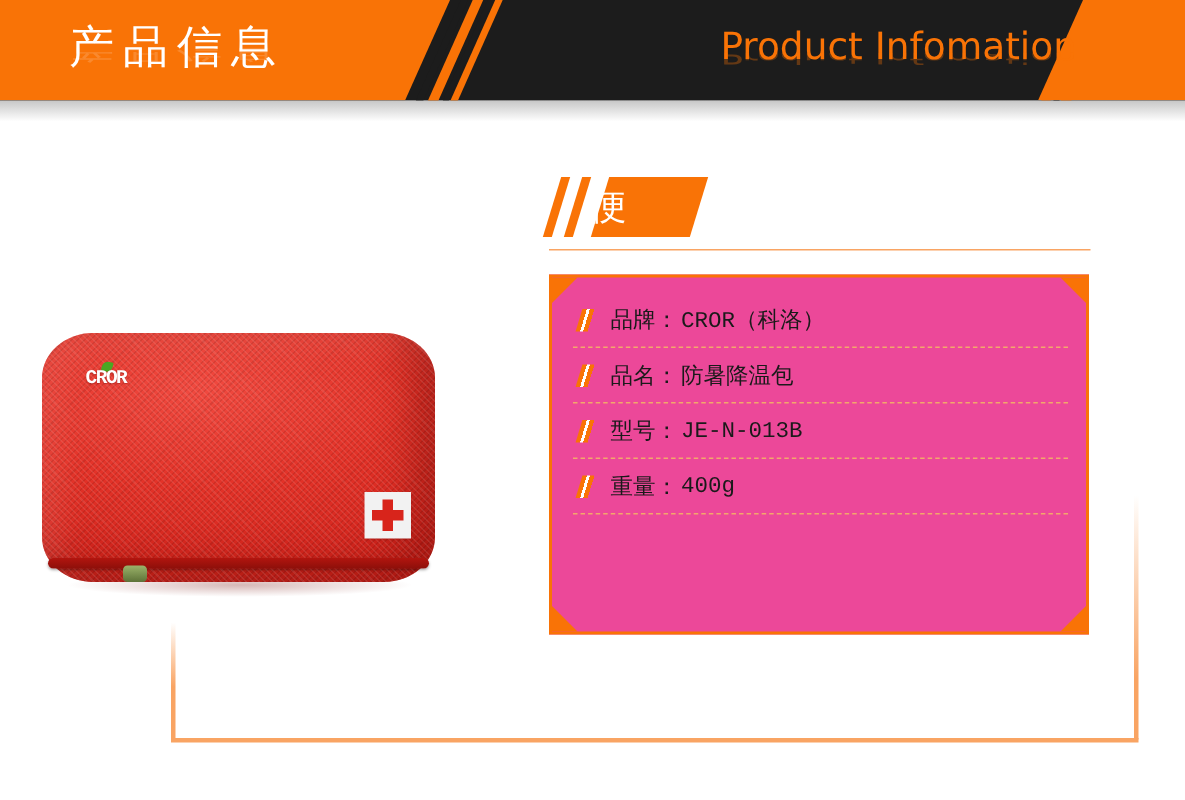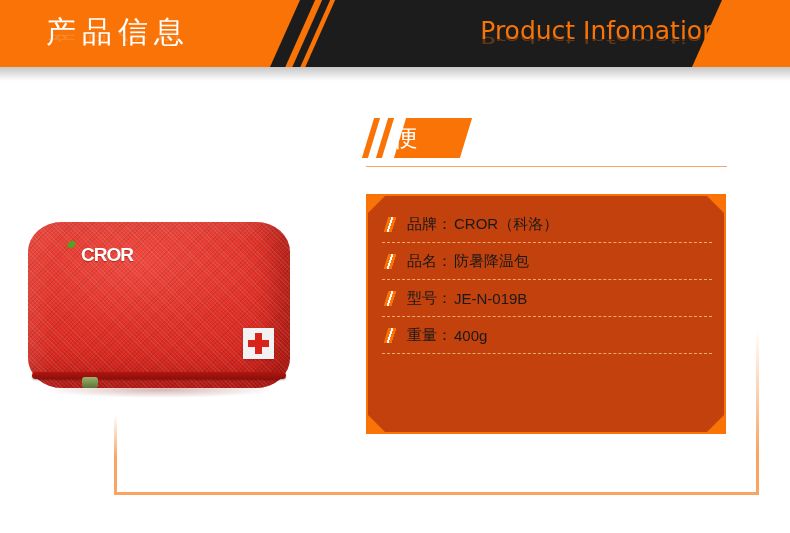--- a/index.html
+++ b/index.html
@@ -188,26 +188,25 @@
     width: 232px;
     height: 16px;
     border-radius: 50%;
     background: radial-gradient(ellipse at center, rgba(120,20,14,0.30), rgba(255,255,255,0) 70%);
   }
   .brand-logo {
     position: absolute;
     left: 29px;
     top: 22px;
     color: #ffffff;
-    font-size: 19px;
+    font-size: 13px;
     font-weight: bold;
     letter-spacing: -1px;
-    font-family: Liberation Sans, sans-serif;
+    font-family: Liberation Mono, monospace;
     text-shadow: 0 1px 1px rgba(120,10,6,0.5);
-    padding-left: 24px;
   }
   .brand-leaf {
     position: absolute;
     left: 40px;
     top: 19px;
     width: 7px;
     height: 7px;
     background: #49a823;
     border-radius: 60% 10% 60% 10%;
     transform: rotate(15deg);
@@ -277,26 +276,26 @@
     top: 166px;
     width: 361px;
     height: 1px;
     background: #f9a463;
   }
 
   
   .spec-box {
     position: absolute;
     left: 366px;
-    top: 194px;
+    top: 183px;
     width: 360px;
     height: 240px;
     border: 2px solid #f97306;
     box-sizing: border-box;
-    background: #c2410c;
+    background: #ec4899;
   }
   .corner {
     position: absolute;
     width: 0; height: 0;
   }
   .corner-tl {
     left: 0; top: 0;
     border-top: 17px solid #f97306;
     border-right: 17px solid transparent;
   }
@@ -340,21 +339,21 @@
   }
   .row-label {
     color: #1a1a1a;
     font-size: 15px;
     font-family: "DejaVu Sans", sans-serif;
     white-space: nowrap;
   }
   .row-value {
     color: #1a1a1a;
     font-size: 15px;
-    font-family: Liberation Sans, sans-serif;
+    font-family: Liberation Mono, monospace;
     white-space: nowrap;
     margin-left: 2px;
   }
 </style>
 </head>
 <body>
 
 <div class="header">
   <div class="header-orange-left"></div>
 
@@ -417,21 +416,21 @@
       <div class="row-value">CROR（科洛）</div>
     </div>
     <div class="spec-row">
       <div class="row-slash"></div>
       <div class="row-label">品名：</div>
       <div class="row-value">防暑降温包</div>
     </div>
     <div class="spec-row">
       <div class="row-slash"></div>
       <div class="row-label">型号：</div>
-      <div class="row-value">JE-N-019B</div>
+      <div class="row-value">JE-N-013B</div>
     </div>
     <div class="spec-row">
       <div class="row-slash"></div>
       <div class="row-label">重量：</div>
       <div class="row-value">400g</div>
     </div>
   </div>
 </div>
 
 </body></html>

